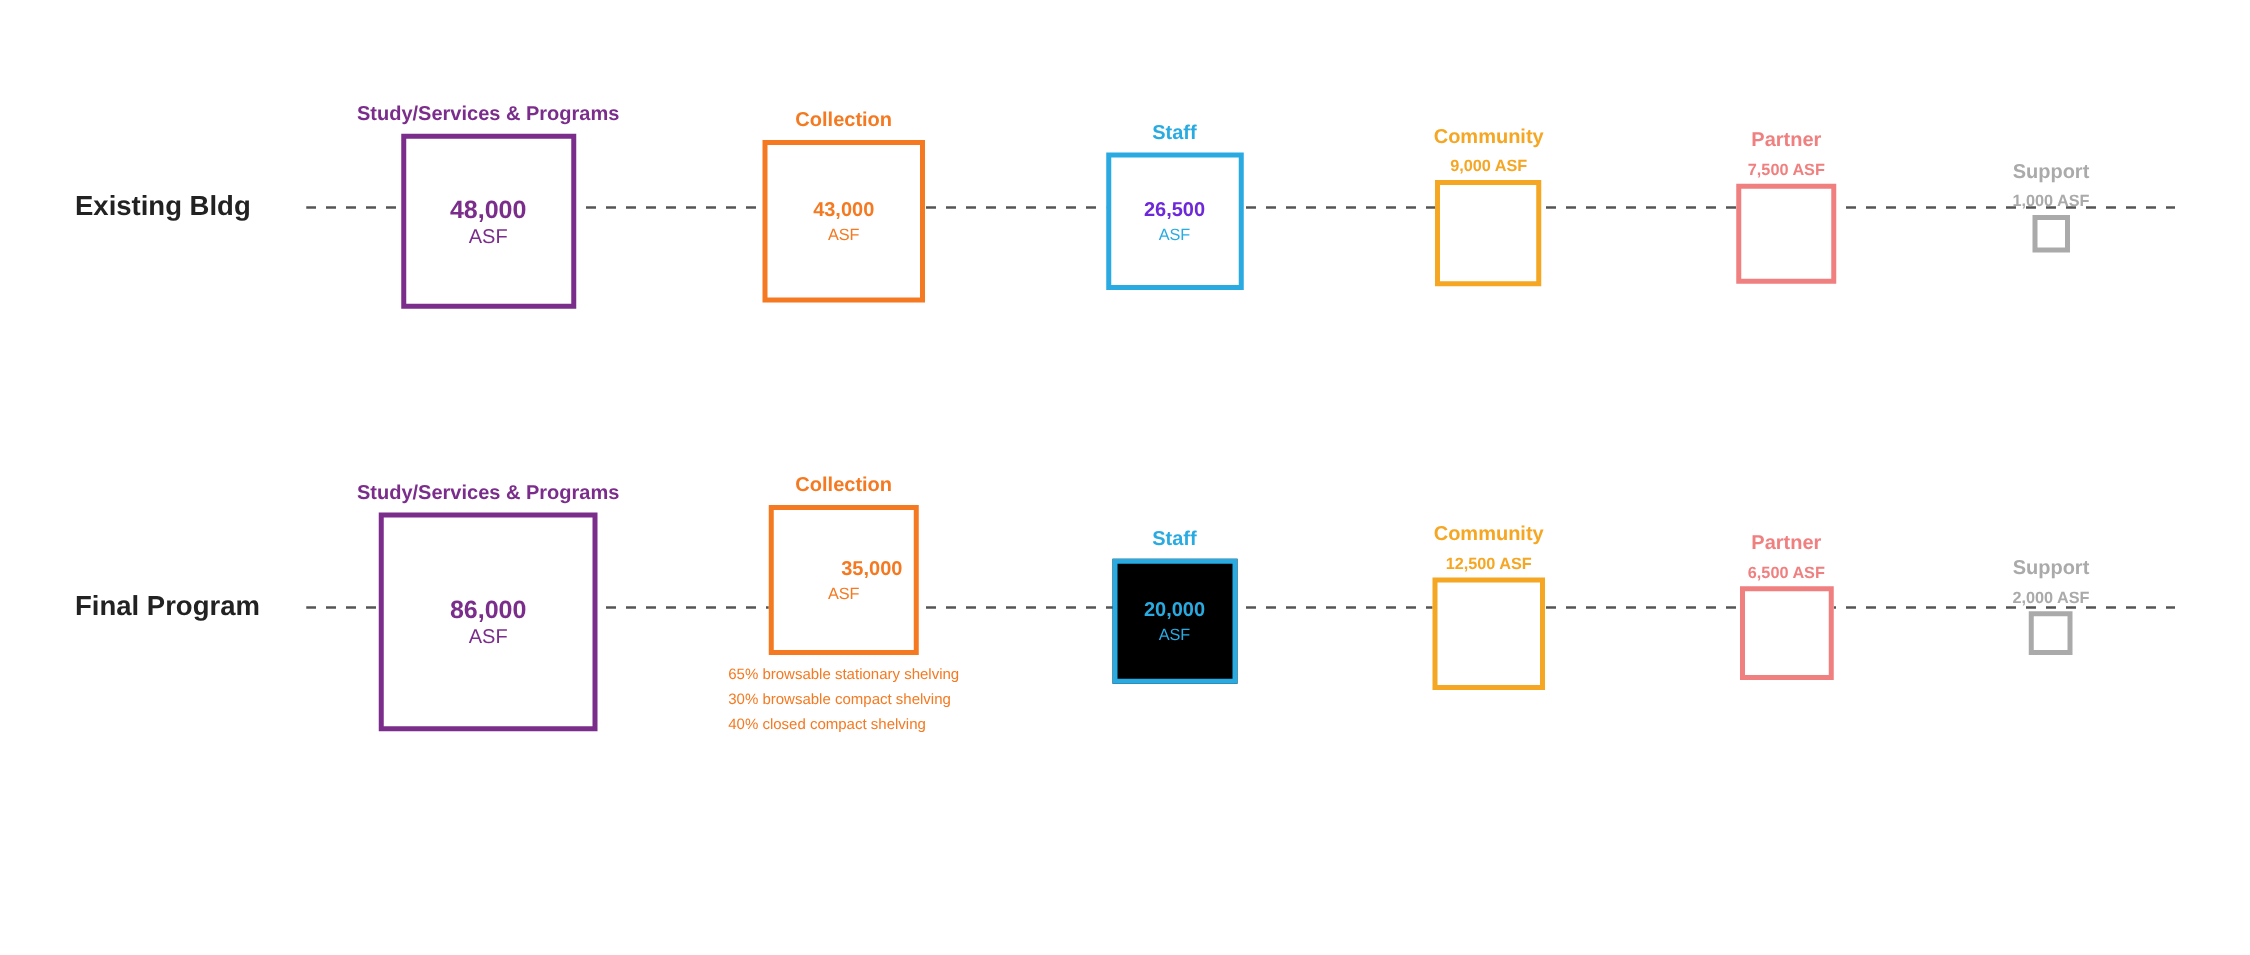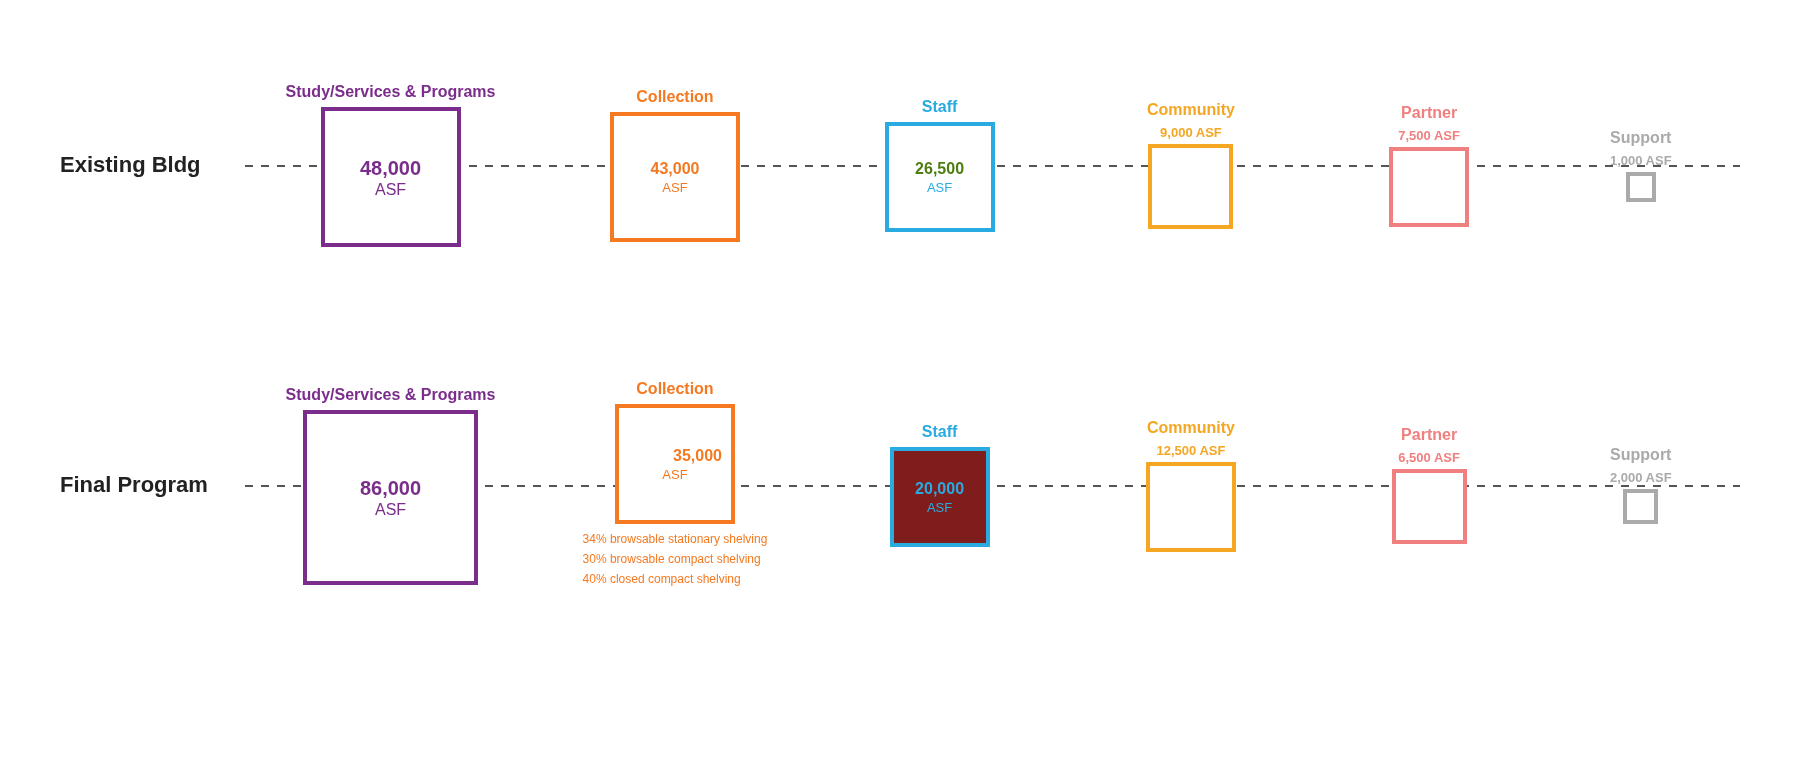--- a/index.html
+++ b/index.html
@@ -36,21 +36,21 @@
         <div style="display: flex; flex-direction: column; align-items: center; flex: 210 1 0%; position: relative;">
           <div style="font-weight: 700; font-size: 16px; color: rgb(244, 121, 32); margin-bottom: 6px; text-align: center; white-space: nowrap;">Collection</div>
           <div style="width: 130px; height: 130px; border: 4px solid rgb(244, 121, 32); background: rgb(255, 255, 255); display: flex; flex-direction: column; align-items: center; justify-content: center; position: relative; z-index: 2;">
             <div style="font-weight: 700; font-size: 16px; color: rgb(244, 121, 32); text-align: center; line-height: 1.3;">43,000</div>
             <div style="font-size: 13px; color: rgb(244, 121, 32); text-align: center;">ASF</div>
           </div>
         </div>
         <div style="display: flex; flex-direction: column; align-items: center; flex: 190 1 0%; position: relative;">
           <div style="font-weight: 700; font-size: 16px; color: rgb(41, 171, 226); margin-bottom: 6px; text-align: center; white-space: nowrap;">Staff</div>
           <div style="width: 110px; height: 110px; border: 4px solid rgb(41, 171, 226); background: rgb(255, 255, 255); display: flex; flex-direction: column; align-items: center; justify-content: center; position: relative; z-index: 2;">
-            <div style="font-weight: 700; font-size: 16px; color: #4d7c0f; text-align: center; line-height: 1.3;">26,500</div>
+            <div style="font-weight: 700; font-size: 16px; color: #6d28d9; text-align: center; line-height: 1.3;">26,500</div>
             <div style="font-size: 13px; color: rgb(41, 171, 226); text-align: center;">ASF</div>
           </div>
         </div>
         <div style="display: flex; flex-direction: column; align-items: center; flex: 190 1 0%; position: relative;">
           <div style="font-weight: 700; font-size: 16px; color: rgb(245, 166, 35); margin-bottom: 6px; text-align: center; white-space: nowrap;">Community</div>
           <div style="font-weight: 700; font-size: 13px; color: rgb(245, 166, 35); margin-bottom: 4px; text-align: center;">9,000 ASF</div>
           <div style="width: 85px; height: 85px; border: 4px solid rgb(245, 166, 35); background: rgb(255, 255, 255); display: flex; flex-direction: column; align-items: center; justify-content: center; position: relative; z-index: 2;"></div>
         </div>
         <div style="display: flex; flex-direction: column; align-items: center; flex: 170 1 0%; position: relative;">
           <div style="font-weight: 700; font-size: 16px; color: rgb(240, 128, 128); margin-bottom: 6px; text-align: center; white-space: nowrap;">Partner</div>
@@ -75,28 +75,28 @@
             <div style="font-size: 16px; color: rgb(123, 45, 139); text-align: center;">ASF</div>
           </div>
         </div>
         <div style="display: flex; flex-direction: column; align-items: center; flex: 210 1 0%; position: relative;">
           <div style="font-weight: 700; font-size: 16px; color: rgb(244, 121, 32); margin-bottom: 6px; text-align: center; white-space: nowrap;">Collection</div>
           <div style="width: 120px; height: 120px; border: 4px solid rgb(244, 121, 32); background: rgb(255, 255, 255); display: flex; flex-direction: column; align-items: center; justify-content: center; position: relative; z-index: 2;">
             <div style="font-weight: 700; font-size: 16px; color: rgb(244, 121, 32); text-align: center; line-height: 1.3; margin-left: 45px;">35,000</div>
             <div style="font-size: 13px; color: rgb(244, 121, 32); text-align: center;">ASF</div>
           </div>
           <div style="font-size: 12px; color: rgb(244, 121, 32); line-height: 1.65; text-align: left; margin-top: 6px; white-space: nowrap;">
-            <div>34% browsable stationary shelving</div>
+            <div>65% browsable stationary shelving</div>
             <div>30% browsable compact shelving</div>
             <div>40% closed compact shelving</div>
           </div>
         </div>
         <div style="display: flex; flex-direction: column; align-items: center; flex: 190 1 0%; position: relative;">
           <div style="font-weight: 700; font-size: 16px; color: rgb(41, 171, 226); margin-bottom: 6px; text-align: center; white-space: nowrap;">Staff</div>
-          <div style="width: 100px; height: 100px; border: 4px solid rgb(41, 171, 226); background: #7f1d1d; display: flex; flex-direction: column; align-items: center; justify-content: center; position: relative; z-index: 2;">
+          <div style="width: 100px; height: 100px; border: 4px solid rgb(41, 171, 226); background: #000000; display: flex; flex-direction: column; align-items: center; justify-content: center; position: relative; z-index: 2;">
             <div style="font-weight: 700; font-size: 16px; color: rgb(41, 171, 226); text-align: center; line-height: 1.3;">20,000</div>
             <div style="font-size: 13px; color: rgb(41, 171, 226); text-align: center;">ASF</div>
           </div>
         </div>
         <div style="display: flex; flex-direction: column; align-items: center; flex: 190 1 0%; position: relative;">
           <div style="font-weight: 700; font-size: 16px; color: rgb(245, 166, 35); margin-bottom: 6px; text-align: center; white-space: nowrap;">Community</div>
           <div style="font-weight: 700; font-size: 13px; color: rgb(245, 166, 35); margin-bottom: 4px; text-align: center;">12,500 ASF</div>
           <div style="width: 90px; height: 90px; border: 4px solid rgb(245, 166, 35); background: rgb(255, 255, 255); display: flex; flex-direction: column; align-items: center; justify-content: center; position: relative; z-index: 2;"></div>
         </div>
         <div style="display: flex; flex-direction: column; align-items: center; flex: 170 1 0%; position: relative;">

